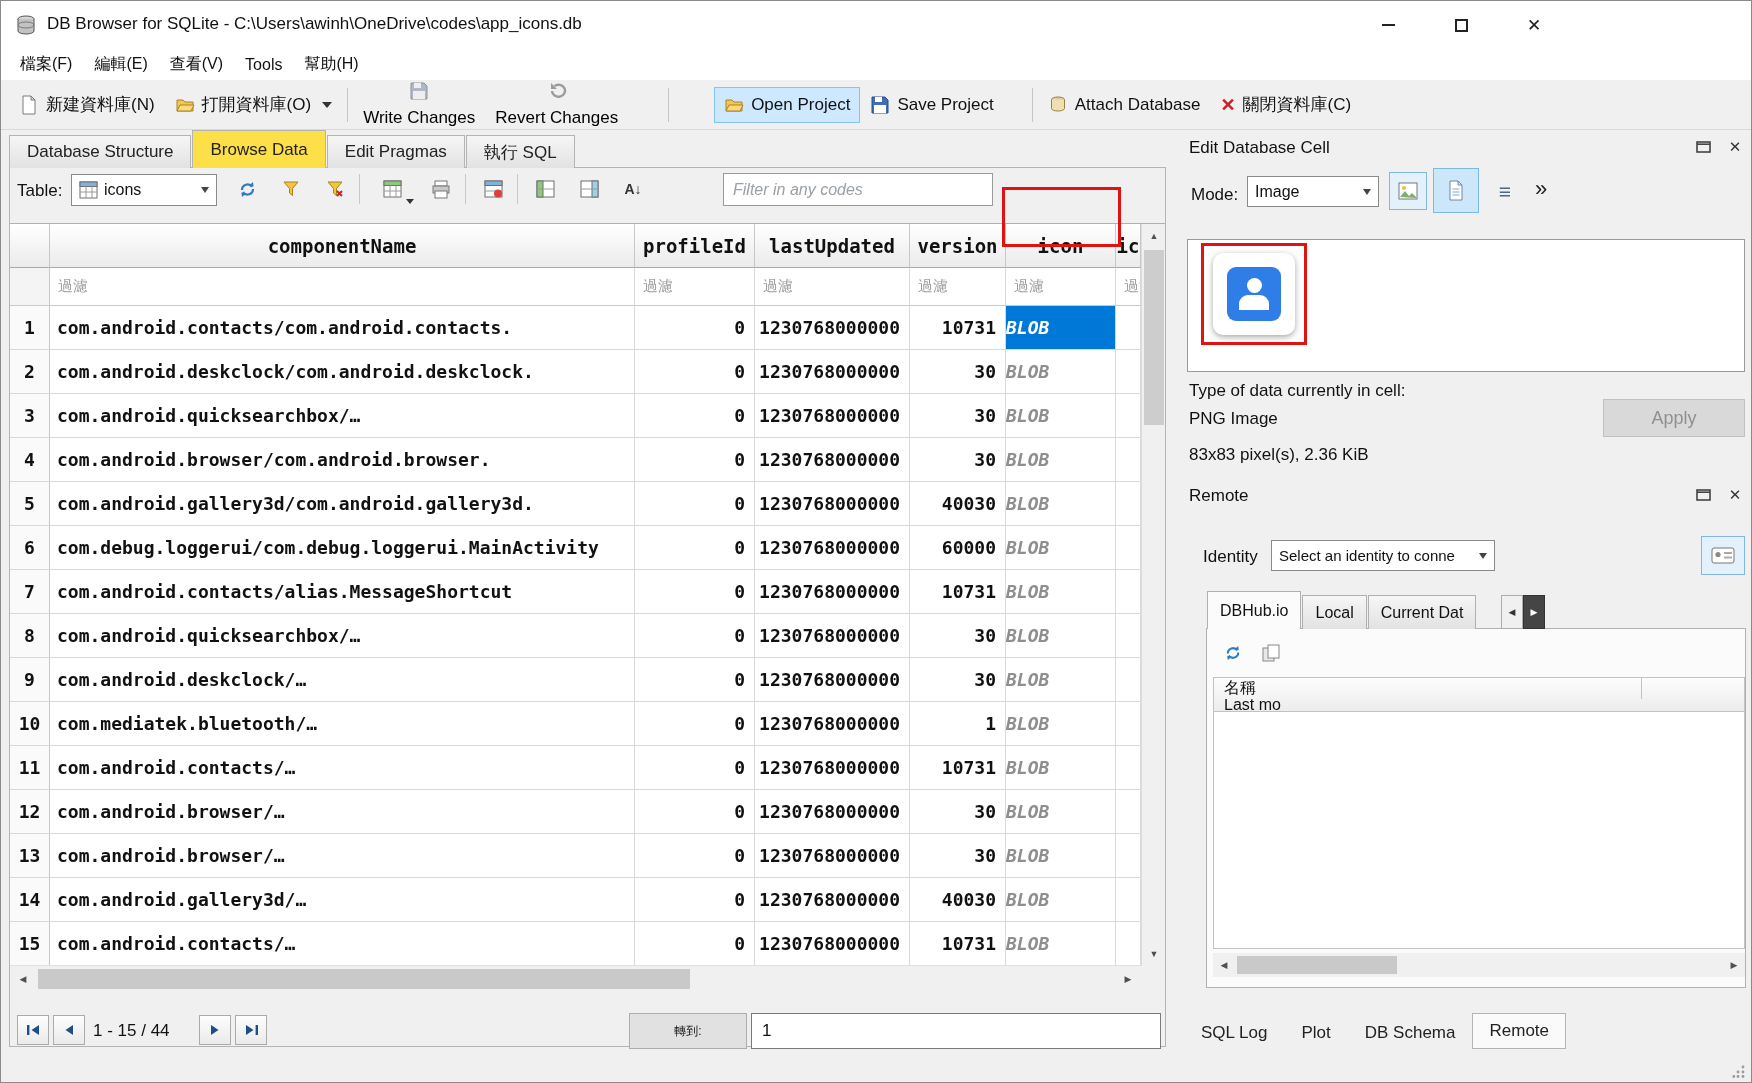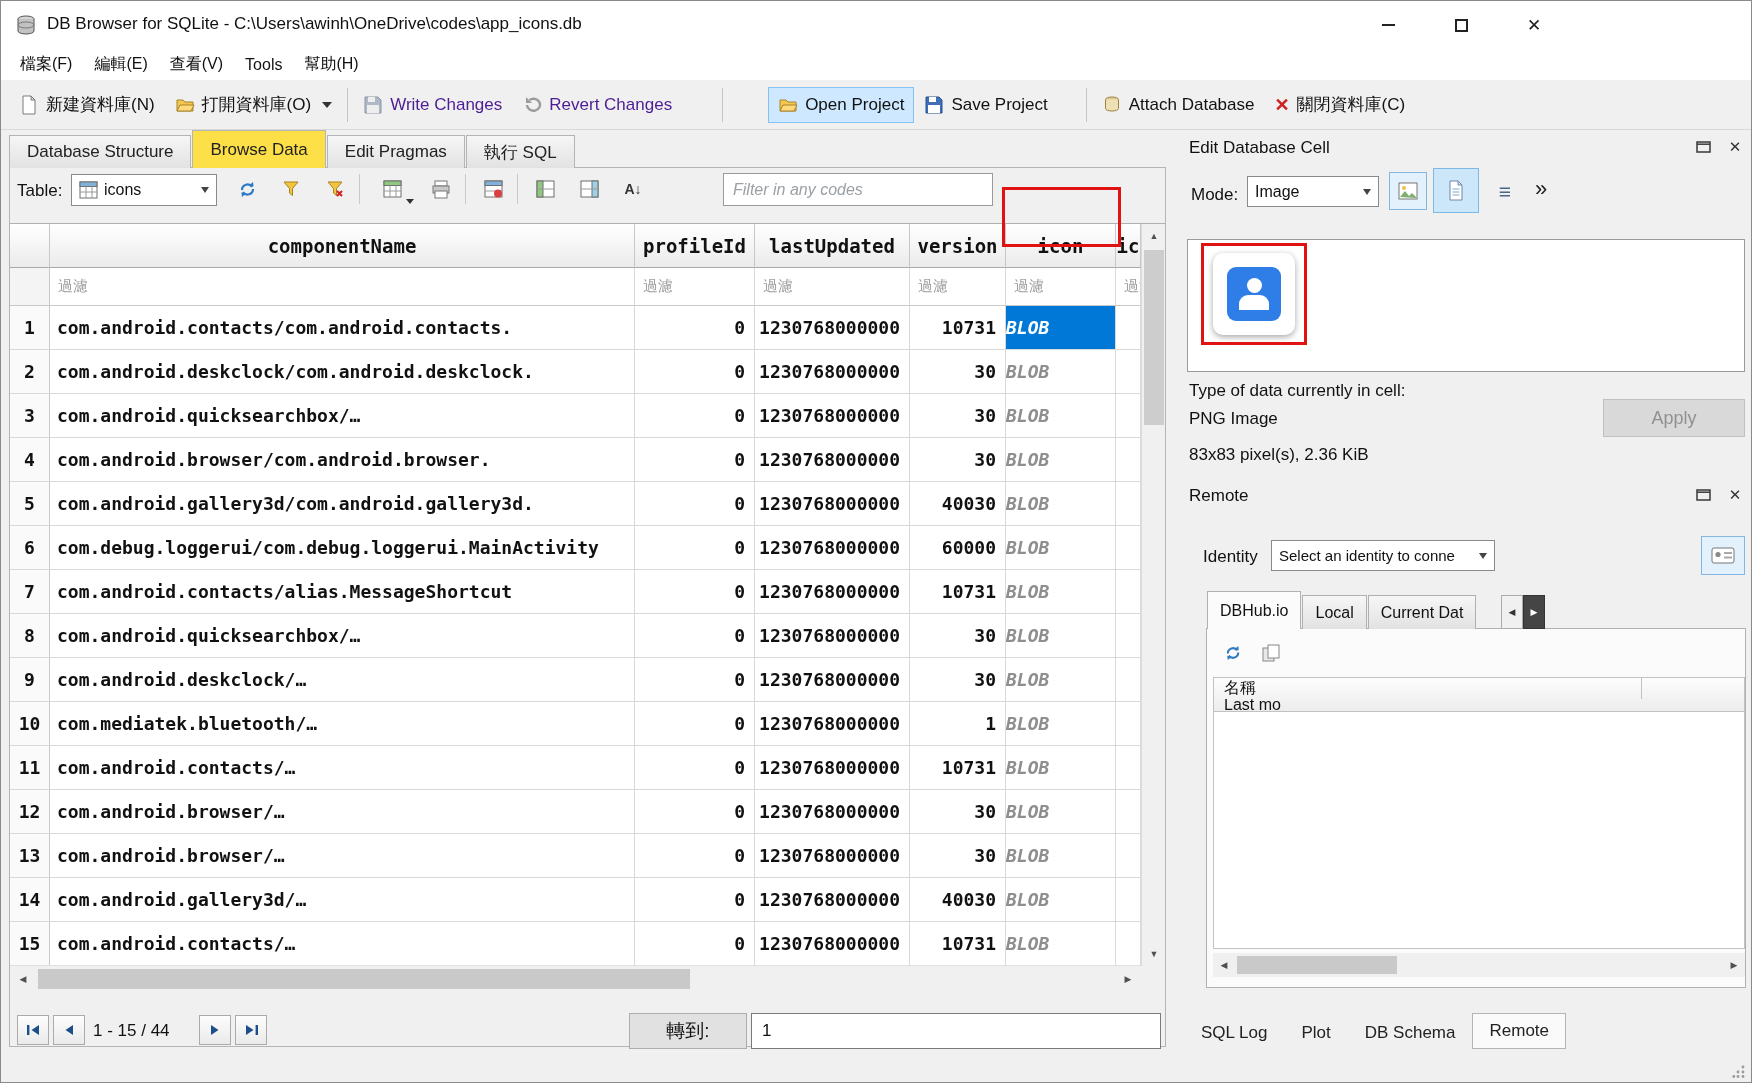--- a/index.html
+++ b/index.html
@@ -16,21 +16,21 @@
   .glyph-max{width:13px;height:13px;border:2px solid #222;}
   .glyph-close{font-size:17px;color:#222;}
 
   
   .menubar{position:absolute;left:0;top:48px;width:100%;height:31px;background:#fff;display:flex;align-items:center;padding-left:8px;}
   .menu-item{padding:0 11px;font-size:16px;height:100%;display:flex;align-items:center;}
 
   
   .toolbar{position:absolute;left:0;top:79px;width:100%;height:50px;background:#f0f0f0;display:flex;align-items:center;padding-left:8px;border-bottom:1px solid #d9d9d9;}
   .tbtn{display:flex;align-items:center;gap:7px;padding:7px 9px;font-size:17px;border:1px solid transparent;white-space:nowrap;}
-  .tbtn.disabled{color:#4c1d95;}
+  .tbtn.disabled{color:#000000;flex-direction:column;}
   .tbtn.highlighted{background:#cde8ff;border-color:#84c3f2;}
   .tsep{width:1px;height:34px;background:#c6c6c6;margin:0 5px;flex:0 0 auto;}
   .caret{width:0;height:0;border-left:5px solid transparent;border-right:5px solid transparent;border-top:6px solid #333;margin-left:4px;}
 
   
   .main-tabs{position:absolute;left:8px;top:130px;height:37px;display:flex;align-items:flex-end;z-index:3;}
   .mtab{height:33px;display:flex;align-items:center;padding:0 17px;font-size:17px;background:linear-gradient(#f6f6f6,#e2e2e2);border:1px solid #b4b4b4;border-bottom:none;margin-right:1px;color:#222;}
   .mtab.active{height:38px;background:#fde047;}
   .tab-frame{position:absolute;left:8px;top:166px;width:1157px;height:880px;background:#f0f0f0;border:1px solid #b4b4b4;z-index:1;}
 
@@ -62,21 +62,21 @@
   .sbtn{position:absolute;left:0;width:24px;height:24px;display:flex;align-items:center;justify-content:center;font-size:9px;color:#505050;}
   .sbtn.up{top:0;}.sbtn.down{bottom:0;}
   .vthumb{position:absolute;left:2px;top:26px;width:20px;height:175px;background:#cdcdcd;}
   .hscroll{position:absolute;left:9px;top:964px;width:1131px;height:26px;background:#f0f0f0;z-index:2;border-top:1px solid #e0e0e0;}
   .hbtn{position:absolute;top:0;width:26px;height:26px;display:flex;align-items:center;justify-content:center;font-size:9px;color:#505050;}
   .hthumb{position:absolute;left:28px;top:3px;width:652px;height:20px;background:#c9c9c9;}
 
   
   .nav-btn{position:absolute;width:32px;height:30px;background:linear-gradient(#fdfdfd,#eaeaea);border:1px solid #ababab;display:flex;align-items:center;justify-content:center;z-index:2;}
   .range-label{position:absolute;font-size:17px;z-index:2;white-space:nowrap;}
-  .goto-btn{position:absolute;left:628px;top:1012px;width:118px;height:36px;background:#e1e1e1;border:1px solid #adadad;display:flex;align-items:center;justify-content:center;font-size:19px;z-index:2;}
+  .goto-btn{position:absolute;left:628px;top:1012px;width:118px;height:36px;background:#e1e1e1;border:1px solid #adadad;display:flex;align-items:center;justify-content:center;font-size:12px;z-index:2;}
   .goto-input{position:absolute;left:750px;top:1012px;width:410px;height:36px;background:#fff;border:1px solid #7a7a7a;display:flex;align-items:center;padding-left:10px;font-size:17px;z-index:2;}
 
   
   .dock-title{position:absolute;left:1178px;width:574px;height:34px;font-size:17px;display:flex;align-items:center;padding-left:10px;}
   .dock-btn{position:absolute;width:24px;height:24px;display:flex;align-items:center;justify-content:center;color:#333;font-size:15px;}
   .preview-box{position:absolute;left:1186px;top:238px;width:558px;height:133px;background:#fff;border:1px solid #9a9a9a;}
   .icon-card{position:absolute;left:1212px;top:252px;width:82px;height:82px;background:#fff;border-radius:10px;box-shadow:0 2px 6px rgba(0,0,0,.35);display:flex;align-items:center;justify-content:center;z-index:3;}
   .icon-blue{width:54px;height:54px;background:#2f7ee8;border-radius:9px;display:flex;flex-direction:column;align-items:center;justify-content:center;gap:2px;}
   .p-head{width:15px;height:15px;border-radius:50%;background:#fff;}
   .p-body{width:30px;height:15px;border-radius:9px 9px 0 0;background:#fff;}

